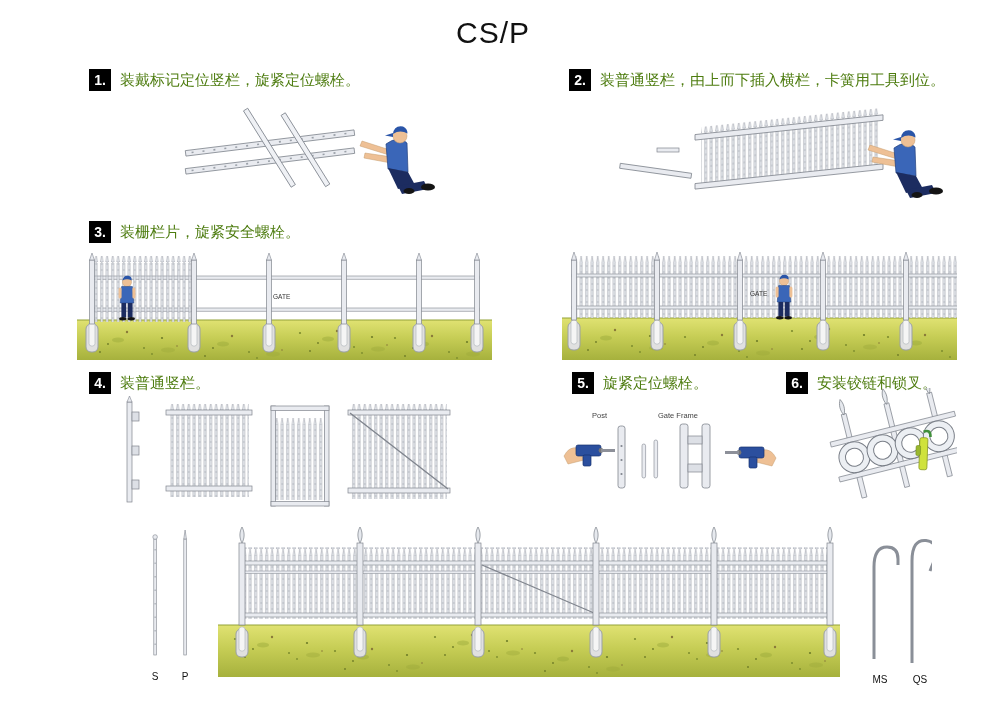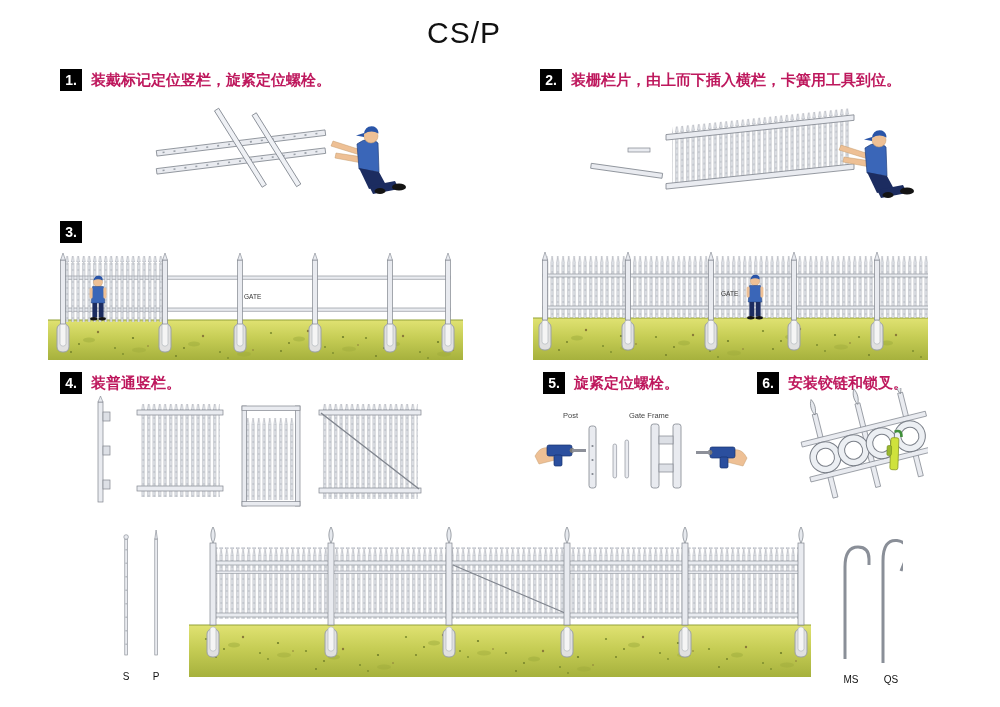--- a/index.html
+++ b/index.html
@@ -1,25 +1,25 @@
 <!DOCTYPE html>
 <html><head>
 <meta charset="utf-8">
 <style>
   * { margin:0; padding:0; box-sizing:border-box; }
   html,body { background:#ffffff; }
   body { font-family:"Liberation Sans", sans-serif; }
-  .page { position:relative; width:928px; height:707px; background:#fff; overflow:hidden; }
+  .page { position:relative; width:928px; height:707px; background:#fff; overflow:hidden;margin-left:29px; }
   .title { position:absolute; top:16px; left:0; width:100%; text-align:center;
            font-size:30px; color:#111; letter-spacing:1px; }
   .step-header { position:absolute; display:flex; align-items:center; gap:9px; white-space:nowrap; }
   .step-num { display:inline-flex; align-items:center; justify-content:center;
               width:22px; height:22px; background:#000; color:#fff;
               font-weight:bold; font-size:14px; flex:0 0 auto; }
-  .step-text { font-size:15px; color:#be185d;font-weight:bold; }
+  .step-text { font-size:15px; color:#4d7c0f; }
   .illus { position:absolute; }
   svg text { font-family:"Liberation Sans", sans-serif; }
 </style>
 </head>
 <body>
 
 <div class="page">
 
   <svg width="0" height="0" style="position:absolute" aria-hidden="true">
     <defs>
@@ -87,24 +87,25 @@
   </svg>
 
   <div class="title">CS/P</div>
 
   <div class="step-header" style="left:60px;top:69px">
     <span class="step-num">1.</span>
     <span class="step-text">装戴标记定位竖栏，旋紧定位螺栓。</span>
   </div>
   <div class="step-header" style="left:540px;top:69px">
     <span class="step-num">2.</span>
-    <span class="step-text">装栅栏片，由上而下插入横栏，卡簧用工具到位。</span>
+    <span class="step-text">装普通竖栏，由上而下插入横栏，卡簧用工具到位。</span>
   </div>
   <div class="step-header" style="left:60px;top:221px">
     <span class="step-num">3.</span>
+    <span class="step-text">装栅栏片，旋紧安全螺栓。</span>
   </div>
   <div class="step-header" style="left:60px;top:372px">
     <span class="step-num">4.</span>
     <span class="step-text">装普通竖栏。</span>
   </div>
   <div class="step-header" style="left:543px;top:372px">
     <span class="step-num">5.</span>
     <span class="step-text">旋紧定位螺栓。</span>
   </div>
   <div class="step-header" style="left:757px;top:372px">

